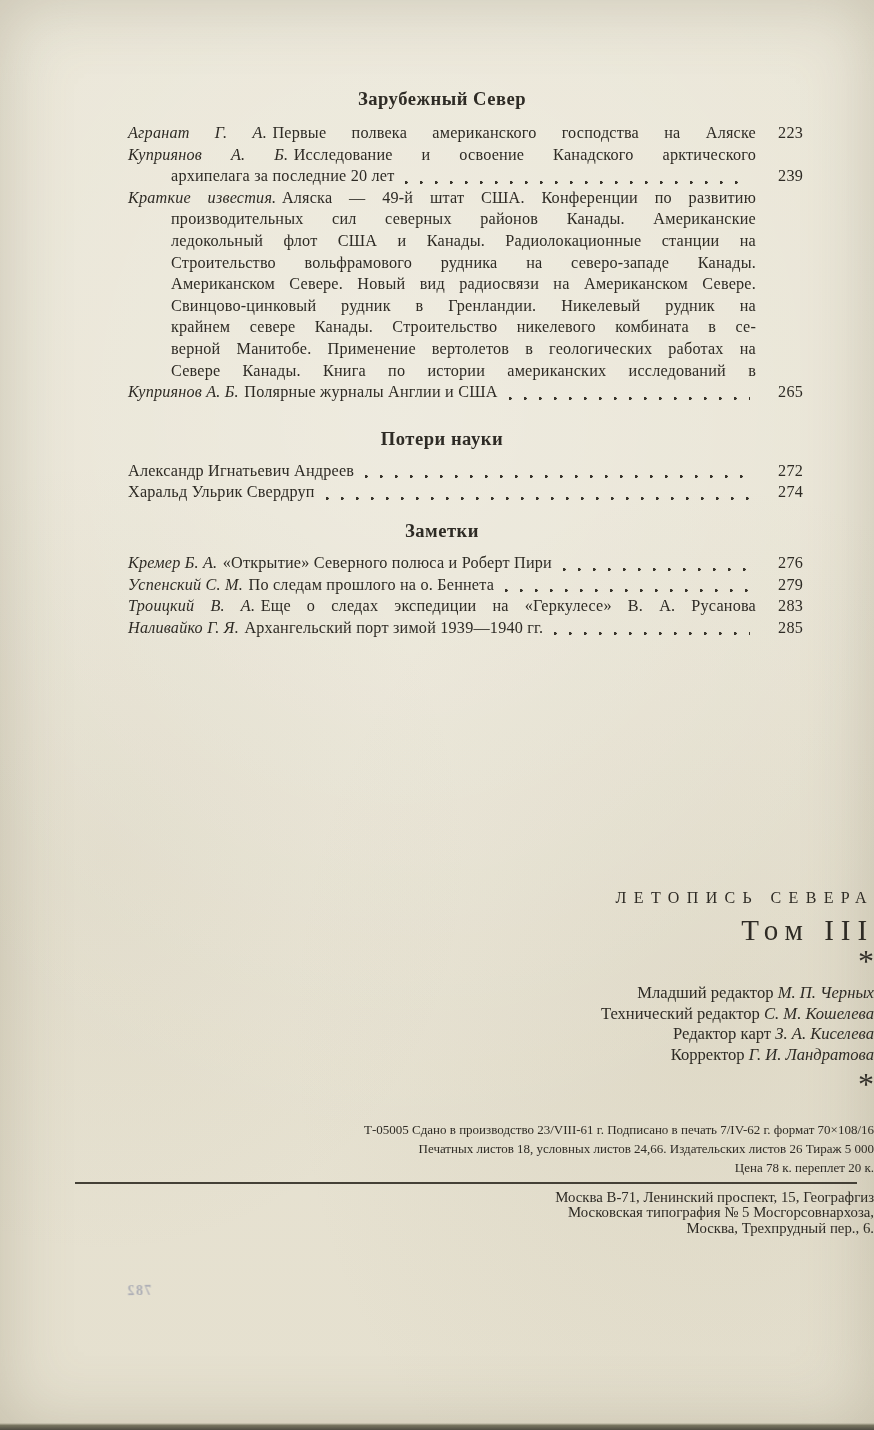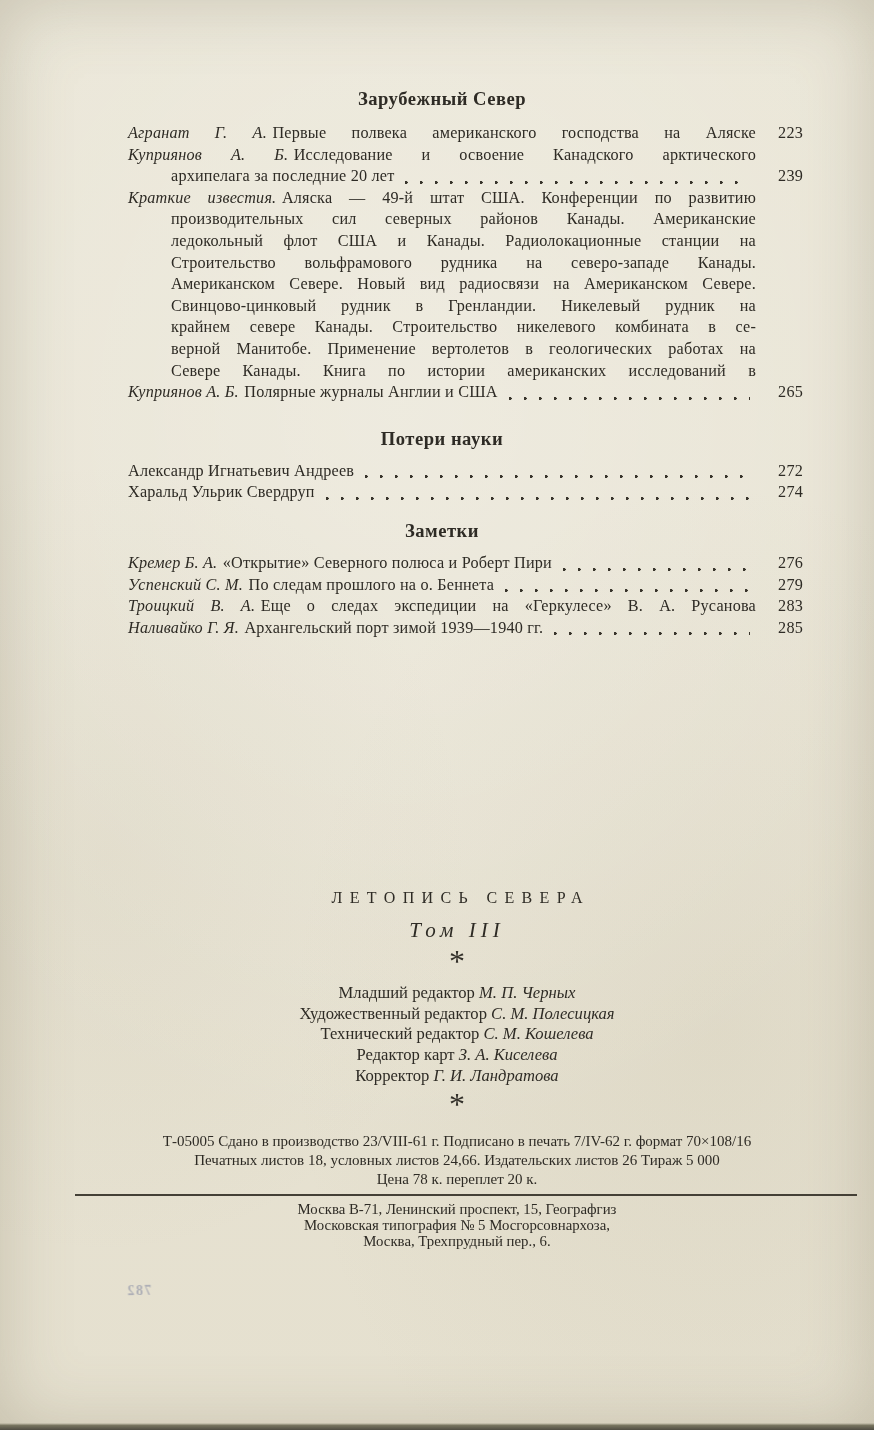--- a/index.html
+++ b/index.html
@@ -30,27 +30,27 @@
   .au{font-style:italic;}
   .au:not(:empty){margin-right:.34em;}
   .lead{display:none;}
   .dots .lead{
     display:block;flex:1;align-self:flex-end;height:7px;margin:0 6px 2px 10px;
     background-image:radial-gradient(circle at 2.2px 3.5px,#39352c 1.35px,rgba(0,0,0,0) 1.7px);
     background-size:15px 7px;background-repeat:repeat-x;
   }
   .pg{flex:none;width:38px;margin-left:9px;text-align:right;}
   
-  .colo{margin-top:250px;padding-left:40px;text-align:center;}
+  .colo{margin-top:250px;padding-left:40px;text-align:right;}
   .series{font-size:16px;letter-spacing:.46em;padding-left:.46em;margin-bottom:10px;}
-  .volume{font-style:italic;font-size:21px;letter-spacing:.24em;line-height:26px;}
+  .volume{font-size:29px;letter-spacing:.24em;line-height:26px;}
   .star{font-size:32px;line-height:16px;height:20px;margin:10px 0 10px;color:#33302a;}
   .credits{font-size:16.6px;line-height:20.6px;}
   .credit .name{font-style:italic;}
-  .imprint{font-size:15px;line-height:19px;margin-top:16px;}
+  .imprint{font-size:13px;line-height:19px;margin-top:24px;}
   .rule{height:2px;background:#444036;margin:5px 17px 6px 35px;}
   .address{font-size:14.8px;line-height:15.8px;margin-top:3px;}
   
   .stamp{
     position:absolute;left:126px;top:1283px;font-size:14px;letter-spacing:1.5px;
     color:rgba(96,104,146,.42);transform:scaleX(-1) rotate(1deg);filter:blur(.5px);
     font-weight:bold;
   }
   .bottom-edge{
     position:absolute;left:0;right:0;bottom:0;height:7px;
@@ -170,21 +170,20 @@
 
   </div>
 
   <div class="colo">
     <div class="series">ЛЕТОПИСЬ СЕВЕРА</div>
     <div class="volume">Том III</div>
     <div class="star">*</div>
 
     <div class="credits">
       <div class="credit"><span class="role">Младший редактор</span> <i class="name">М. П. Черных</i></div>
-      <div class="credit"><span class="role">Художественный редактор</span> <i class="name">С. М. Полесицкая</i></div>
       <div class="credit"><span class="role">Технический редактор</span> <i class="name">С. М. Кошелева</i></div>
       <div class="credit"><span class="role">Редактор карт</span> <i class="name">З. А. Киселева</i></div>
       <div class="credit"><span class="role">Корректор</span> <i class="name">Г. И. Ландратова</i></div>
     </div>
 
     <div class="star">*</div>
 
     <div class="imprint">
       <div>Т-05005 Сдано в производство 23/VIII-61 г. Подписано в печать 7/IV-62 г. формат 70×108/16</div>
       <div>Печатных листов 18, условных листов 24,66. Издательских листов 26 Тираж 5 000</div>

